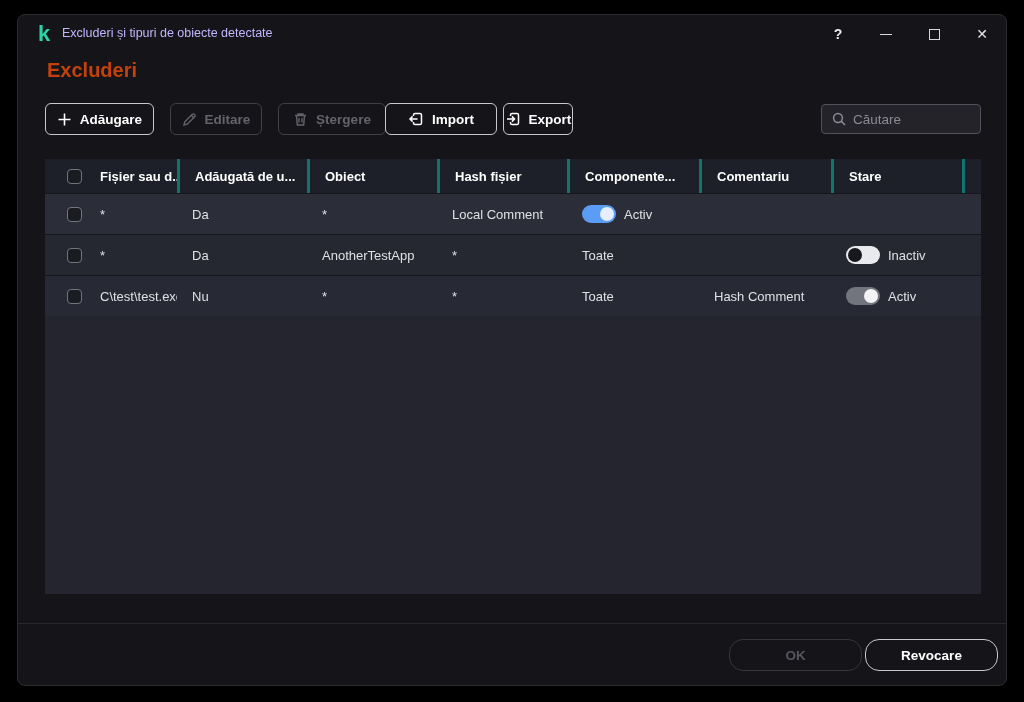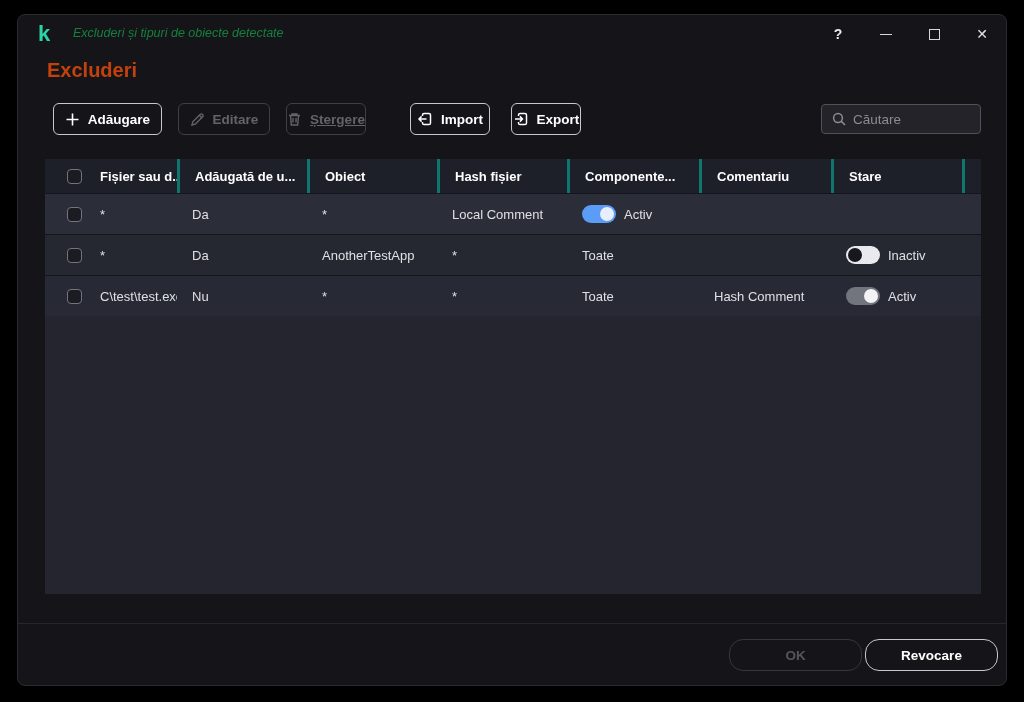--- a/index.html
+++ b/index.html
@@ -8,43 +8,43 @@
   .screen { position:relative; width:1024px; height:702px; background:#000; }
 
   .window { position:absolute; left:17px; top:14px; width:990px; height:672px;
     background:#151519; border:1px solid #2c2c30; border-radius:8px; overflow:hidden; }
 
   
   .titlebar { position:absolute; left:0; top:0; width:100%; height:38px;
     display:flex; align-items:center; }
   .logo { position:absolute; left:15px; top:7px; width:22px; height:24px;
     color:#2bd4a8; font-size:22px; font-weight:800; line-height:24px; text-align:center; }
-  .title { position:absolute; left:55px; top:11px; font-size:12.5px; color:#15803d;font-style:italic; }
+  .title { position:absolute; left:44px; top:11px; font-size:12.5px; color:#c4b5fd; }
   .win-controls { position:absolute; right:10px; top:4px; display:flex; align-items:center; }
   .winbtn { width:28px; height:30px; margin-left:20px; background:transparent; border:none;
     color:#d8d8db; display:flex; align-items:center; justify-content:center; cursor:default; }
   .help-glyph { font-size:14px; font-weight:700; color:#eceaec; }
   .min-glyph { display:inline-block; width:12px; height:0; border-top:1.6px solid #d8d8db; }
   .max-glyph { display:inline-block; width:11px; height:11px; border:1.6px solid #d8d8db; }
   .close-glyph { font-size:14px; color:#e3e3e6; }
 
   
   .page-heading { position:absolute; left:29px; top:44px; font-size:20px; font-weight:700; color:#c2410c; }
 
   
   .tbtn { position:absolute; top:88px; height:32px; border-radius:6px; background:transparent;
     border:1px solid #c8c9cd; color:#fff; font-size:13.5px; font-weight:600;
-    font-family:inherit; display:flex; align-items:center; justify-content:center; gap:8px;margin-left:8px; }
+    font-family:inherit; display:flex; align-items:center; justify-content:center; gap:8px; }
   .tbtn svg { display:block; }
   .tbtn.disabled { border-color:#3f4046; color:#63646b; }
   .tbtn.disabled svg { stroke:#63646b; }
   #btn-add { left:27px; width:109px; }
   #btn-edit { left:152px; width:92px; }
-  #btn-delete { left:260px; width:80px;text-decoration:underline; }
-  #btn-import { left:384px; width:80px; }
+  #btn-delete { left:260px; width:108px; }
+  #btn-import { left:367px; width:112px; }
   #btn-export { left:485px; width:70px; }
 
   .searchbox { position:absolute; left:803px; top:89px; width:160px; height:30px;
     background:#232329; border:1px solid #505159; border-radius:4px;
     display:flex; align-items:center; padding:0 10px; gap:7px; }
   .searchbox input { flex:1; min-width:0; background:transparent; border:none; outline:none;
     color:#d8d8dc; font-size:13.5px; font-family:inherit; }
   .searchbox input::placeholder { color:#8b8c93; }
 
   

